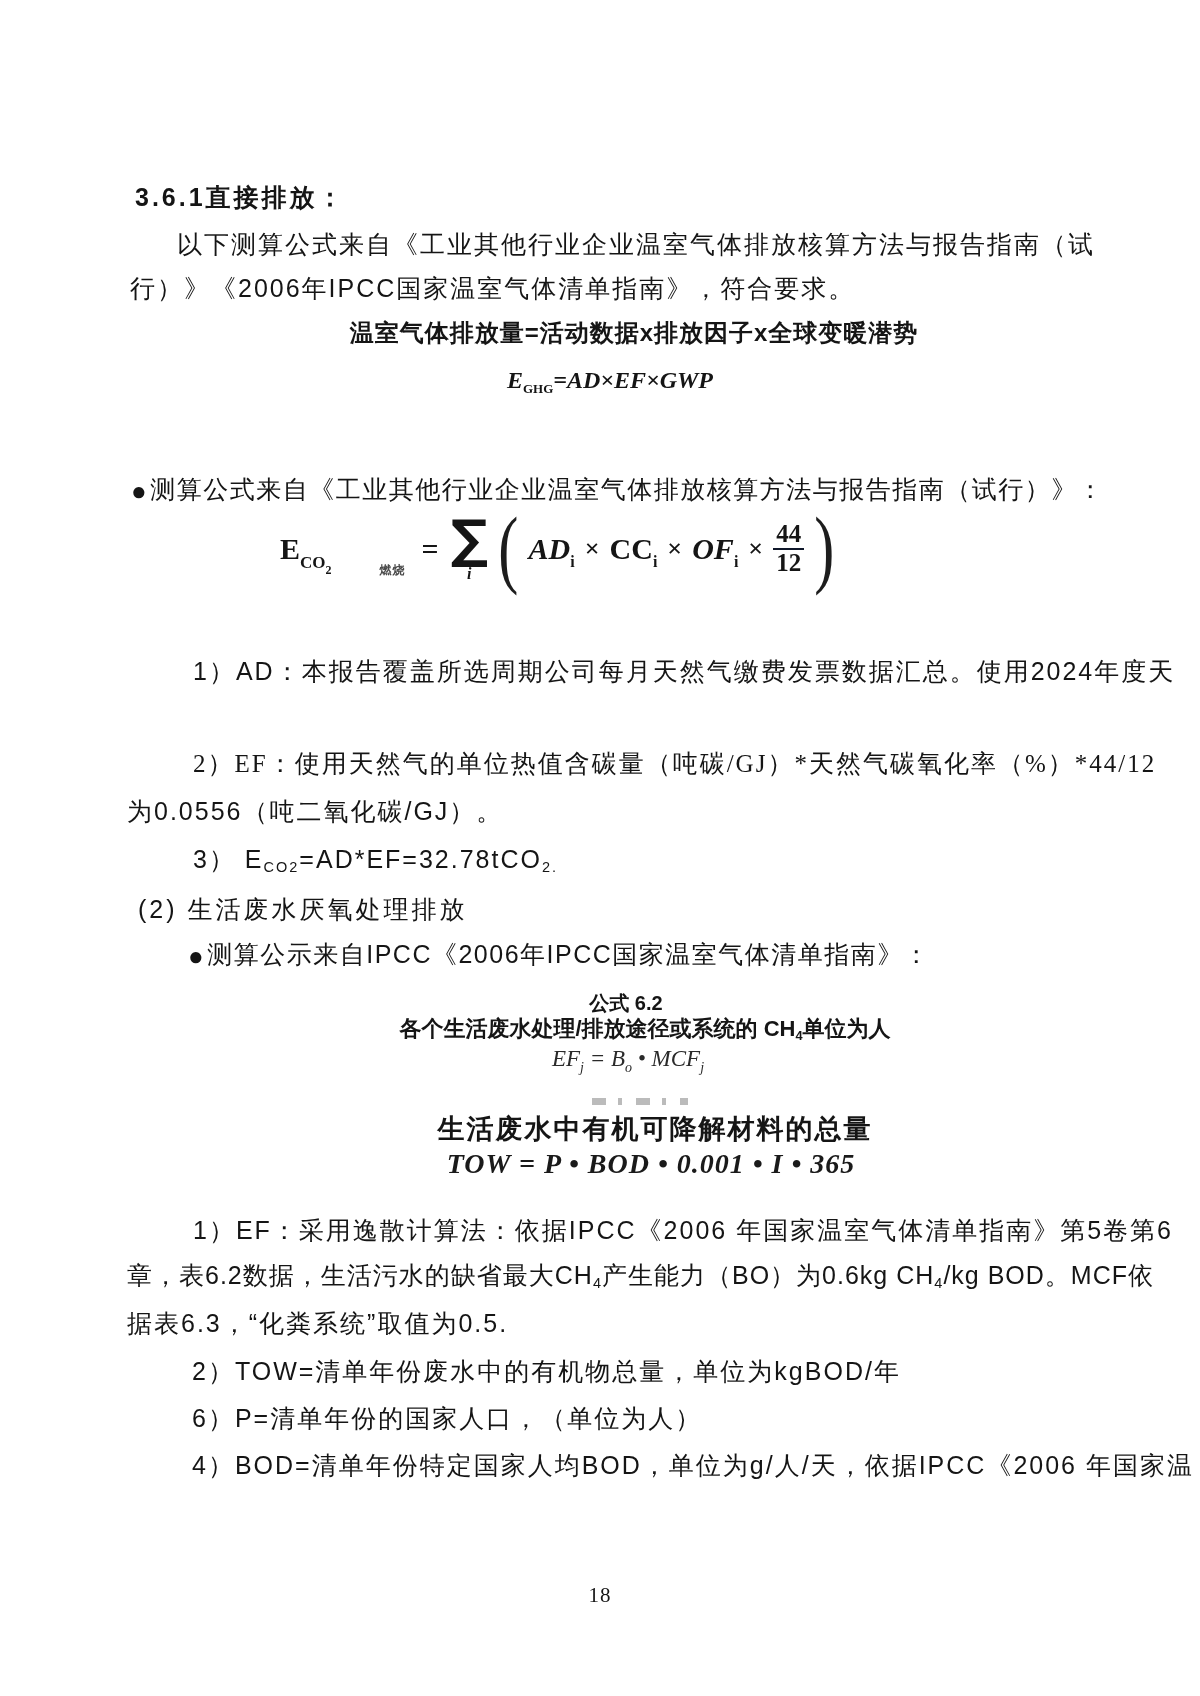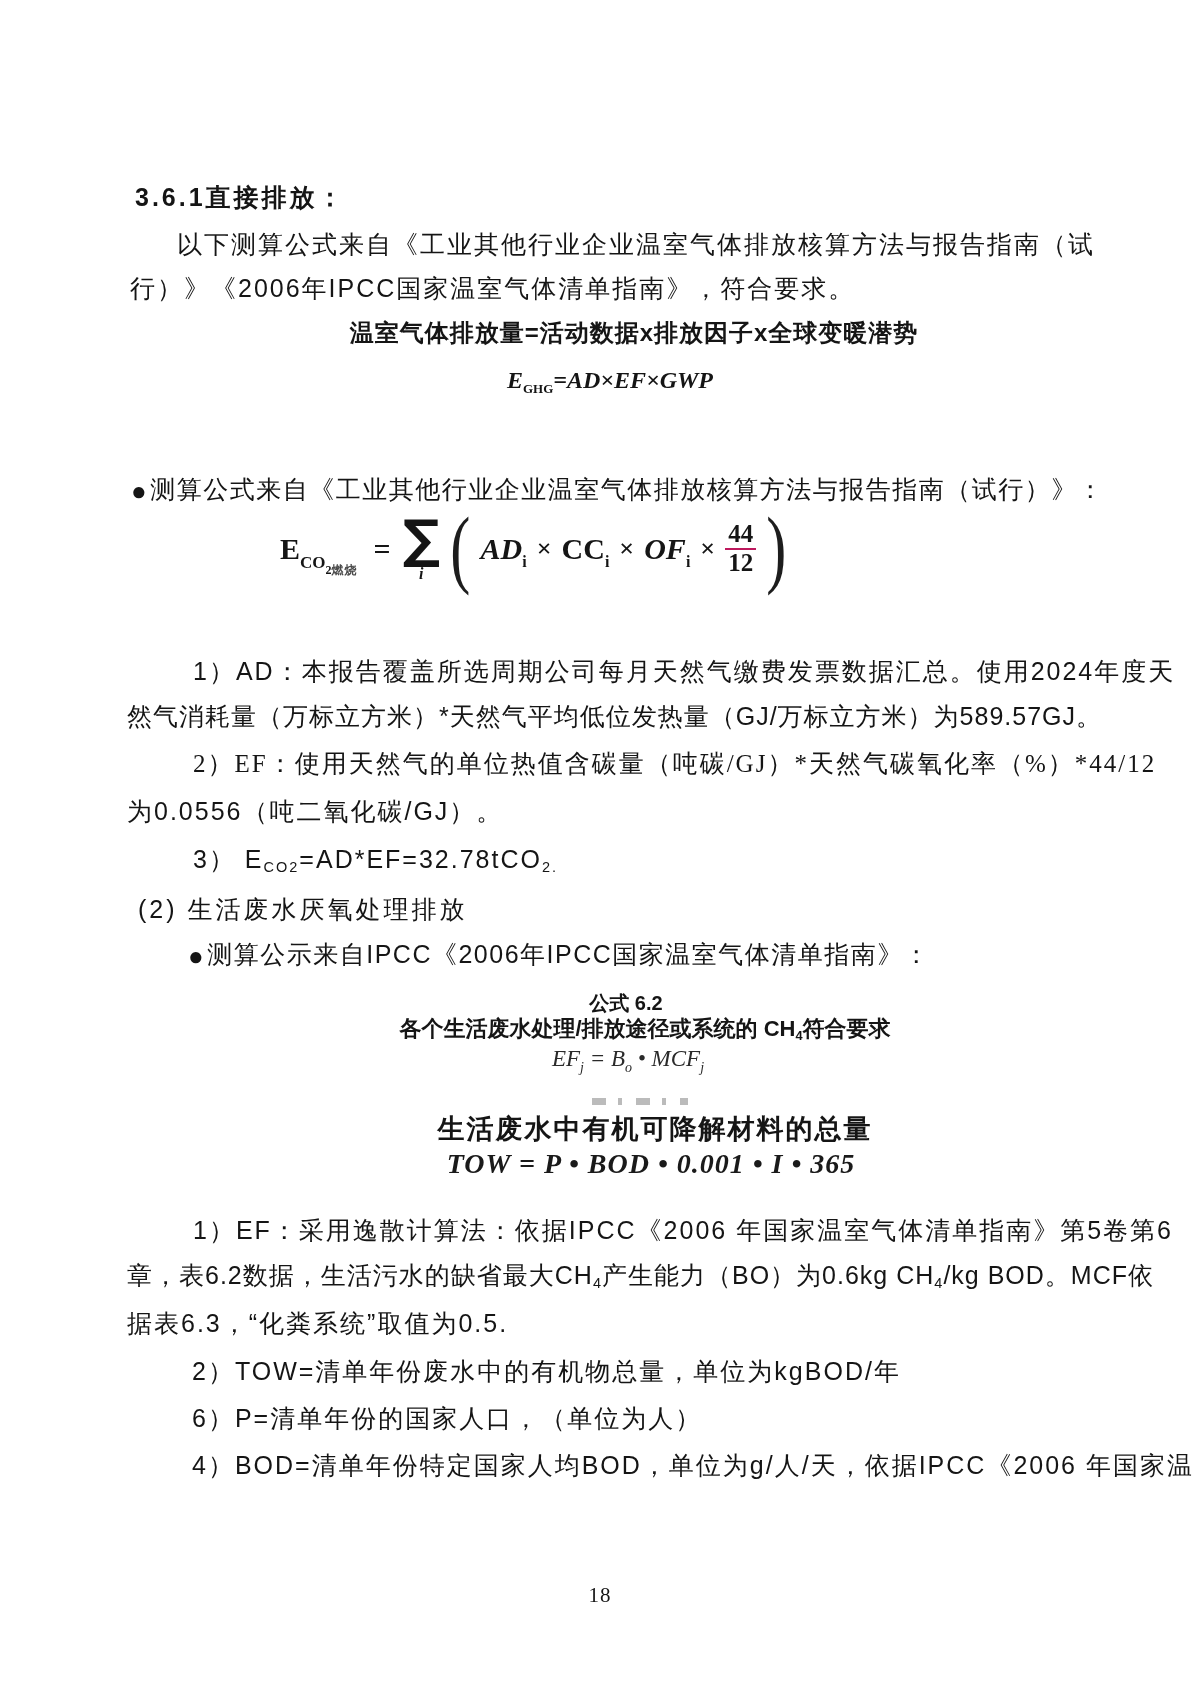--- a/index.html
+++ b/index.html
@@ -20,32 +20,32 @@
   sub,.subtxt{font-size:0.58em;}
   .subtxt{position:relative;top:0.28em;margin-top:41px;}
   .bullet-ico{font-size:26px;vertical-align:-2px;margin-right:2px;}
 
   
   .bigformula{display:flex;align-items:center;gap:6px;
     font-family:"Liberation Serif","DejaVu Serif",serif;font-size:30px;font-weight:bold;}
   .bigformula .lhs{letter-spacing:0;}
   .bigformula .lhs .s1{font-size:17px;position:relative;top:9px;}
   .bigformula .lhs .s2{font-size:12px;position:relative;top:15px;}
-  .bigformula .lhs .scn{font-size:12px;position:relative;top:15px;color:#4a4a4a;filter:blur(0.6px);letter-spacing:1px;}
+  .bigformula .lhs .scn{font-size:12px;position:relative;top:15px;color:#4a4a4a;filter:blur(0.6px);letter-spacing:1px;margin-left:48px;}
   .bigformula .eq{font-size:30px;margin:0 6px 0 10px;}
   .sigma-stack{display:flex;flex-direction:column;align-items:center;line-height:1;}
   .sigma-stack .sg{font-family:"DejaVu Sans",sans-serif;font-size:52px;font-weight:bold;line-height:0.95;}
   .sigma-stack .sgsub{font-size:16px;font-style:italic;margin-top:2px;}
   .paren{font-family:"Liberation Serif",serif;font-size:86px;font-weight:400;line-height:0.85;transform:scaleX(0.7);color:#1d1d1d;}
   .term{font-style:italic;}
   .term.up{font-style:normal;}
   .tsub{font-size:16px;font-style:normal;position:relative;top:8px;}
   .times{font-size:26px;margin:0 4px;}
   .frac{display:inline-flex;flex-direction:column;align-items:center;line-height:1.05;font-size:25px;}
-  .frac .num{padding:0 3px;border-bottom:2px solid #be185d;}
+  .frac .num{padding:0 3px;border-bottom:2px solid #0f172a;}
   .frac .den{padding:0 3px;}
 
   
   .ef-formula{font-family:"Liberation Serif","DejaVu Serif",serif;font-style:italic;font-size:23px;color:#2a2a2a;}
   .ef-formula .fsub{font-size:14px;position:relative;top:6px;}
 
   .tow-formula{font-family:"Liberation Serif","DejaVu Serif",serif;font-style:italic;font-size:28px;font-weight:bold;color:#1a1a1a;letter-spacing:1px;}
 
   .eghg{font-family:"Liberation Serif","DejaVu Serif",serif;font-style:italic;font-weight:bold;font-size:24px;}
   .eghg .gsub{font-size:13px;font-style:normal;position:relative;top:5px;letter-spacing:0;}
@@ -96,36 +96,35 @@
     <span class="term"><span>OF</span><span class="tsub">i</span></span>
     <span class="times">×</span>
     <span class="frac">
       <span class="num">44</span>
       <span class="den">12</span>
     </span>
     <span class="paren">)</span>
   </div>
 
   <div class="abs body-line" style="top:655px;left:193px;">1）AD：本报告覆盖所选周期公司每月天然气缴费发票数据汇总。使用2024年度天</div>
-  <div class="abs body-line tight" style="top:700px;left:127px;">然气消耗量（万标立方米）*天然气平均低位发热量（GJ/万标立方米）为589.57GJ。</div>
   <div class="abs body-line" style="top:748px;left:193px;font-family:Liberation Serif, serif;">2）EF：使用天然气的单位热值含碳量（吨碳/GJ）*天然气碳氧化率（%）*44/12</div>
   <div class="abs body-line" style="top:795px;left:127px;">为0.0556（吨二氧化碳/GJ）。</div>
   <div class="abs body-line" style="top:843px;left:193px;">
     <span>3） E</span><span class="subtxt">CO2</span><span>=AD*EF=32.78tCO</span><span class="subtxt">2.</span>
   </div>
 
   <div class="abs body-line" style="top:893px;left:138px;letter-spacing:3px;">(2) 生活废水厌氧处理排放</div>
 
   <div class="abs body-line" style="top:938px;left:188px;letter-spacing:1.5px;">
     <span class="bullet-ico">●</span><span>测算公示来自IPCC《2006年IPCC国家温室气体清单指南》：</span>
   </div>
 
   <div class="abs centerline bold" style="top:990px;font-size:20px;transform:translateX(26px);">公式 6.2</div>
   <div class="abs centerline bold" style="top:1014px;font-size:22px;transform:translateX(45px);">
-    <span>各个生活废水处理/排放途径或系统的 CH</span><span class="subtxt">4</span><span>符合要求</span>
+    <span>各个生活废水处理/排放途径或系统的 CH</span><span class="subtxt">4</span><span>单位为人</span>
   </div>
   <div class="abs centerline" style="top:1046px;transform:translateX(28px);">
     <span class="ef-formula">
       <span>EF</span><span class="fsub">j</span><span> = </span><span>B</span><span class="fsub">o</span><span> • </span><span>MCF</span><span class="fsub">j</span>
     </span>
   </div>
 
   <div class="abs remnant" style="top:1098px;left:592px;"></div>
 
   <div class="abs centerline bold" style="top:1111px;font-size:27px;letter-spacing:2px;transform:translateX(55px);">生活废水中有机可降解材料的总量</div>

